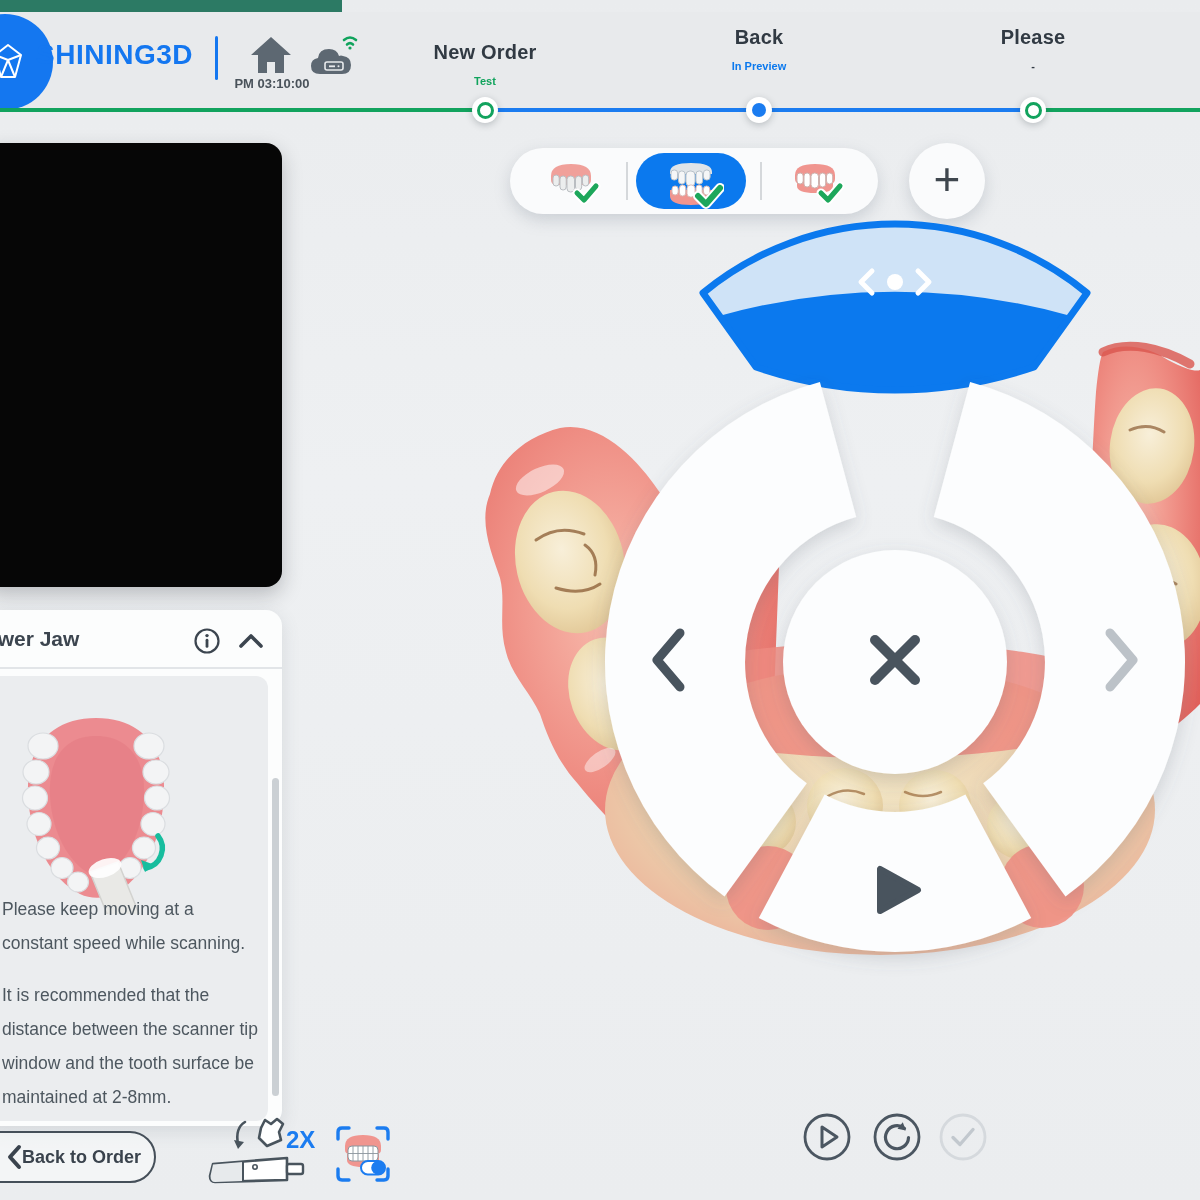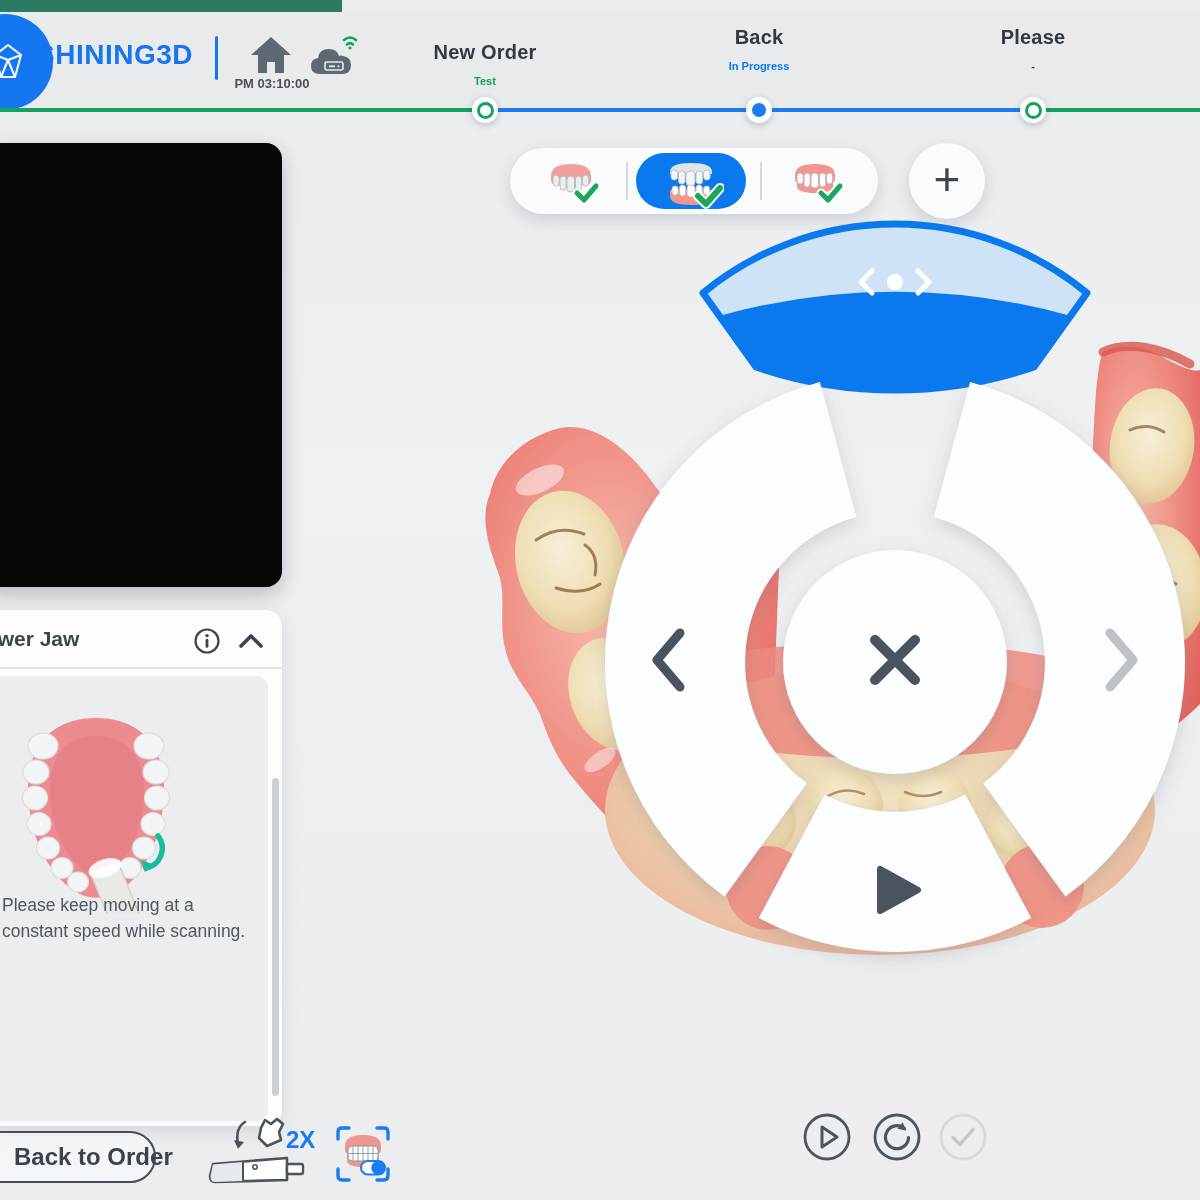--- a/index.html
+++ b/index.html
@@ -11,21 +11,21 @@
   }
   .abs{position:absolute;}
   .card{background:#fcfdfd;border-radius:16px;box-shadow:0 5px 18px rgba(90,100,112,.16);}
   .step{width:220px;text-align:center;}
   .step .t{font-size:20px;font-weight:bold;color:#313a43;letter-spacing:.2px;}
   .step .s{font-size:11px;font-weight:bold;margin-top:11px;}
   .dot{width:26px;height:26px;border-radius:50%;background:#fff;box-shadow:0 2px 7px rgba(40,50,60,.25);display:flex;align-items:center;justify-content:center;}
   .pillbtn{display:flex;align-items:center;background:rgba(250,251,252,.55);border:2.5px solid #454f59;border-radius:26px;}
   .selector{background:#fafbfc;border-radius:33px;box-shadow:0 6px 16px rgba(120,130,142,.28);}
   .divline{width:2px;background:#d5d8db;}
-  .instr{font-size:17.5px;line-height:26px;color:#4d575f;}
+  .instr{font-size:17.5px;line-height:34px;color:#4d575f;}
 </style>
 </head>
 <body>
 
 <div class="abs" style="left:0;top:0;width:342px;height:12px;background:#2c7a64;"></div>
 <div class="abs" style="left:0;top:12px;width:1200px;height:96px;background:#e8eaec;"></div>
 
 <div class="abs" style="left:-43px;top:14px;width:96px;height:96px;border-radius:50%;background:#1477f0;">
   <svg class="abs" style="left:31px;top:28px;" width="40" height="40" viewBox="0 0 40 40">
     <g fill="none" stroke="#ffffff" stroke-width="2" stroke-linejoin="round">
@@ -58,21 +58,21 @@
     <circle cx="32.5" cy="36.3" r="1" fill="#e8eaec"></circle>
   </g>
 </svg>
 
 <div class="abs step" style="left:375px;top:41px;">
   <div class="t">New Order</div>
   <div class="s" style="color:#10a35c;">Test</div>
 </div>
 <div class="abs step" style="left:649px;top:26px;">
   <div class="t">Back</div>
-  <div class="s" style="color:#0b79ee;">In Progress</div>
+  <div class="s" style="color:#0b79ee;">In Preview</div>
 </div>
 <div class="abs step" style="left:923px;top:26px;">
   <div class="t">Please</div>
   <div class="s" style="color:#313a43;">-</div>
 </div>
 
 <div class="abs" style="left:0;top:108px;width:1200px;height:3.5px;background:#12a35e;"></div>
 <div class="abs" style="left:485px;top:108px;width:548px;height:4px;background:#1b7cf0;"></div>
 <div class="abs dot" style="left:472px;top:97px;">
   <div style="width:11px;height:11px;border-radius:50%;border:3.5px solid #12a35e;background:#fff;"></div>
@@ -261,29 +261,30 @@
       <path d="M80 170 L108 160 L134 224 L106 234 Z" fill="#e9e9e6" stroke="#d3d3d0" stroke-width="1.5"></path>
       <ellipse cx="95" cy="166" rx="17" ry="9" transform="rotate(-18 95 166)" fill="#ffffff" opacity=".9"></ellipse>
     </g>
     <g>
       <path d="M148 134 A 20 20 0 0 1 136 166" fill="none" stroke="#17bd9e" stroke-width="5.5" stroke-linecap="round"></path>
       <path d="M131 158 L135 170 L145 163" fill="#17bd9e"></path>
     </g>
   </svg>
 
   <p class="instr abs" style="left:18px;top:282px;width:254px;margin:0;">Please keep moving at a constant speed while scanning.</p>
+  <p class="instr abs" style="left:18px;top:368px;width:258px;margin:0;">It is recommended that the distance between the scanner tip window and the tooth surface be maintained at 2-8mm.</p>
 
   <div class="abs" style="left:288px;top:168px;width:7px;height:318px;border-radius:3.5px;background:#cbd0d4;"></div>
 </div>
 
 <div class="abs pillbtn" style="left:-44px;top:1131px;width:196px;height:48px;">
   <svg style="margin-left:48px;" width="16" height="26" viewBox="0 0 16 26">
     <path d="M13 3 L4 13 L13 23" fill="none" stroke="#3a434d" stroke-width="4" stroke-linecap="round" stroke-linejoin="round"></path>
   </svg>
-  <span style="margin-left:8px;font-size:24px;font-weight:bold;color:#3a434d;white-space:nowrap;">Back to Order</span>
+  <span style="margin-left:0;font-size:18px;font-weight:bold;color:#3a434d;white-space:nowrap;">Back to Order</span>
 </div>
 
 <svg class="abs" style="left:205px;top:1116px;" width="120" height="82" viewBox="0 0 120 82">
   <g>
     <path d="M8 48 L82 42 L82 64 L10 66 Q5 66 5 60 Z" fill="#ffffff" stroke="#49545d" stroke-width="2.6" stroke-linejoin="round"></path>
     <path d="M8 48.5 L38 46 L38 65 L10 66 Q5.5 66 5.5 60 Z" fill="#e7eaec"></path>
     <line x1="38" y1="46" x2="38" y2="65" stroke="#49545d" stroke-width="2"></line>
     <rect x="82" y="48" width="16" height="10" rx="2" fill="#ffffff" stroke="#49545d" stroke-width="2.4"></rect>
     <circle cx="50" cy="51" r="2.2" fill="none" stroke="#49545d" stroke-width="1.6"></circle>
   </g>

